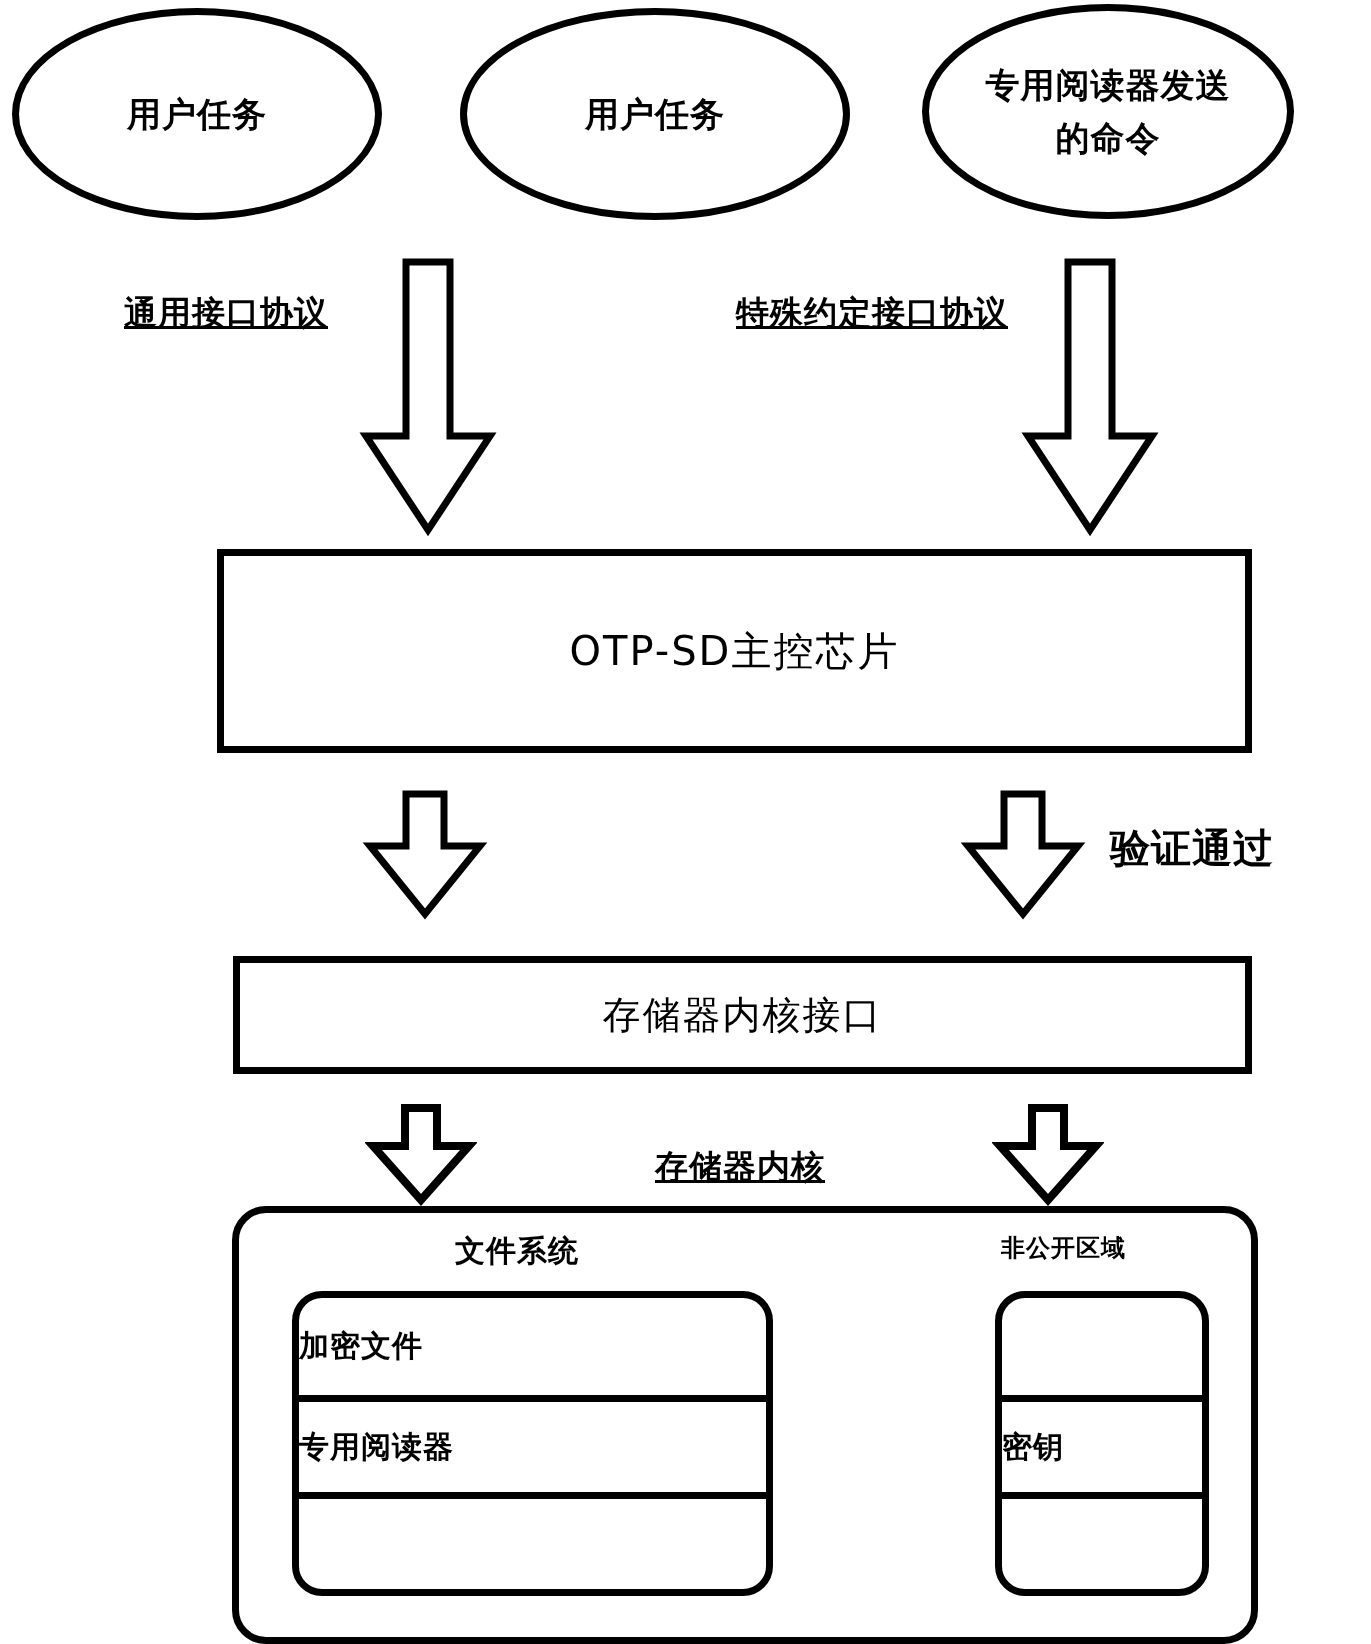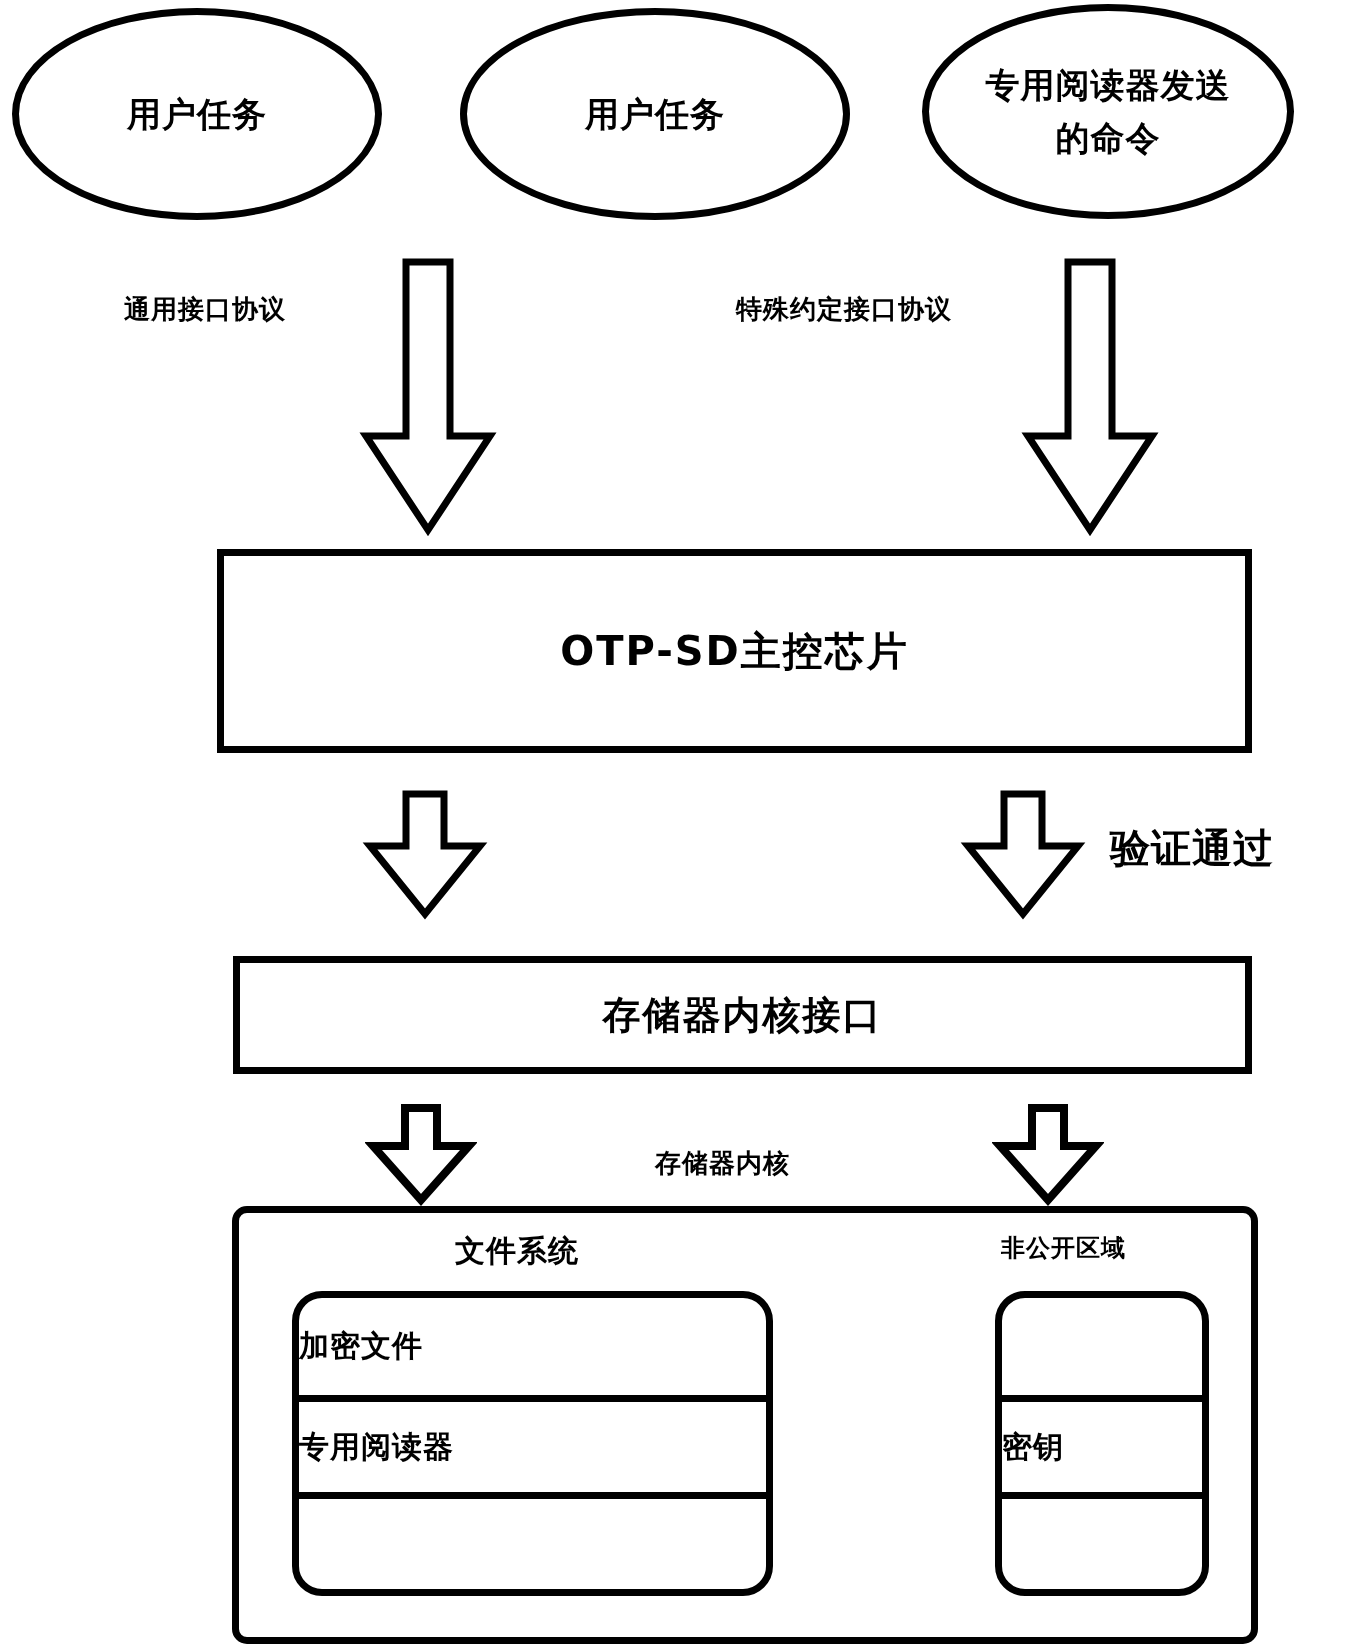--- a/index.html
+++ b/index.html
@@ -44,21 +44,21 @@
     position: absolute;
     border: 7px solid #000;
     box-sizing: border-box;
     background: #fff;
     display: flex;
     align-items: center;
     justify-content: center;
   }
   .rect-label {
     font-size: 40px;
-    font-weight: 700;
+    font-weight: 400;
     letter-spacing: 2px;
   }
   .rect-label.small {
     font-size: 38px;
   }
 
   
   .arrow {
     position: absolute;
   }
@@ -77,21 +77,21 @@
 
   
   .flabel {
     position: absolute;
     font-size: 40px;
     font-weight: 700;
     letter-spacing: 1px;
     white-space: nowrap;
     line-height: 1;
   }
-  .flabel.big { font-size: 26px; }
+  .flabel.big { font-size: 33px; text-decoration: underline; }
 
   
   .round-box {
     position: absolute;
     border: 7px solid #000;
     border-radius: 34px;
     box-sizing: border-box;
     background: #fff;
   }
   .inner-round {
@@ -183,21 +183,21 @@
   </div>
 
   <div class="arrow thin" style="left:992px; top:1104px; width:112px; height:102px;">
     <svg viewBox="0 0 112 102" preserveAspectRatio="none">
       <path d="M 40 4 L 72 4 L 72 42 L 104 42 L 56 96 L 8 42 L 40 42 Z"></path>
     </svg>
   </div>
 
   <div class="flabel big" style="left:655px; top:1150px;">存储器内核</div>
 
-  <div class="round-box" style="left:232px; top:1206px; width:1026px; height:438px;border-radius:15px;">
+  <div class="round-box" style="left:232px; top:1206px; width:1026px; height:438px;">
 
     <div class="flabel" style="left:216px; top:23px; font-size:30px;">文件系统</div>
 
     <div class="flabel" style="left:762px; top:23px; font-size:24px;">非公开区域</div>
 
     <div class="inner-round" style="left:53px; top:78px; width:481px; height:305px;">
       <div class="inner-row" style="height:33.34%;">
         <span class="inner-row-label">加密文件</span>
       </div>
       <div class="inner-row" style="height:33.33%;">

